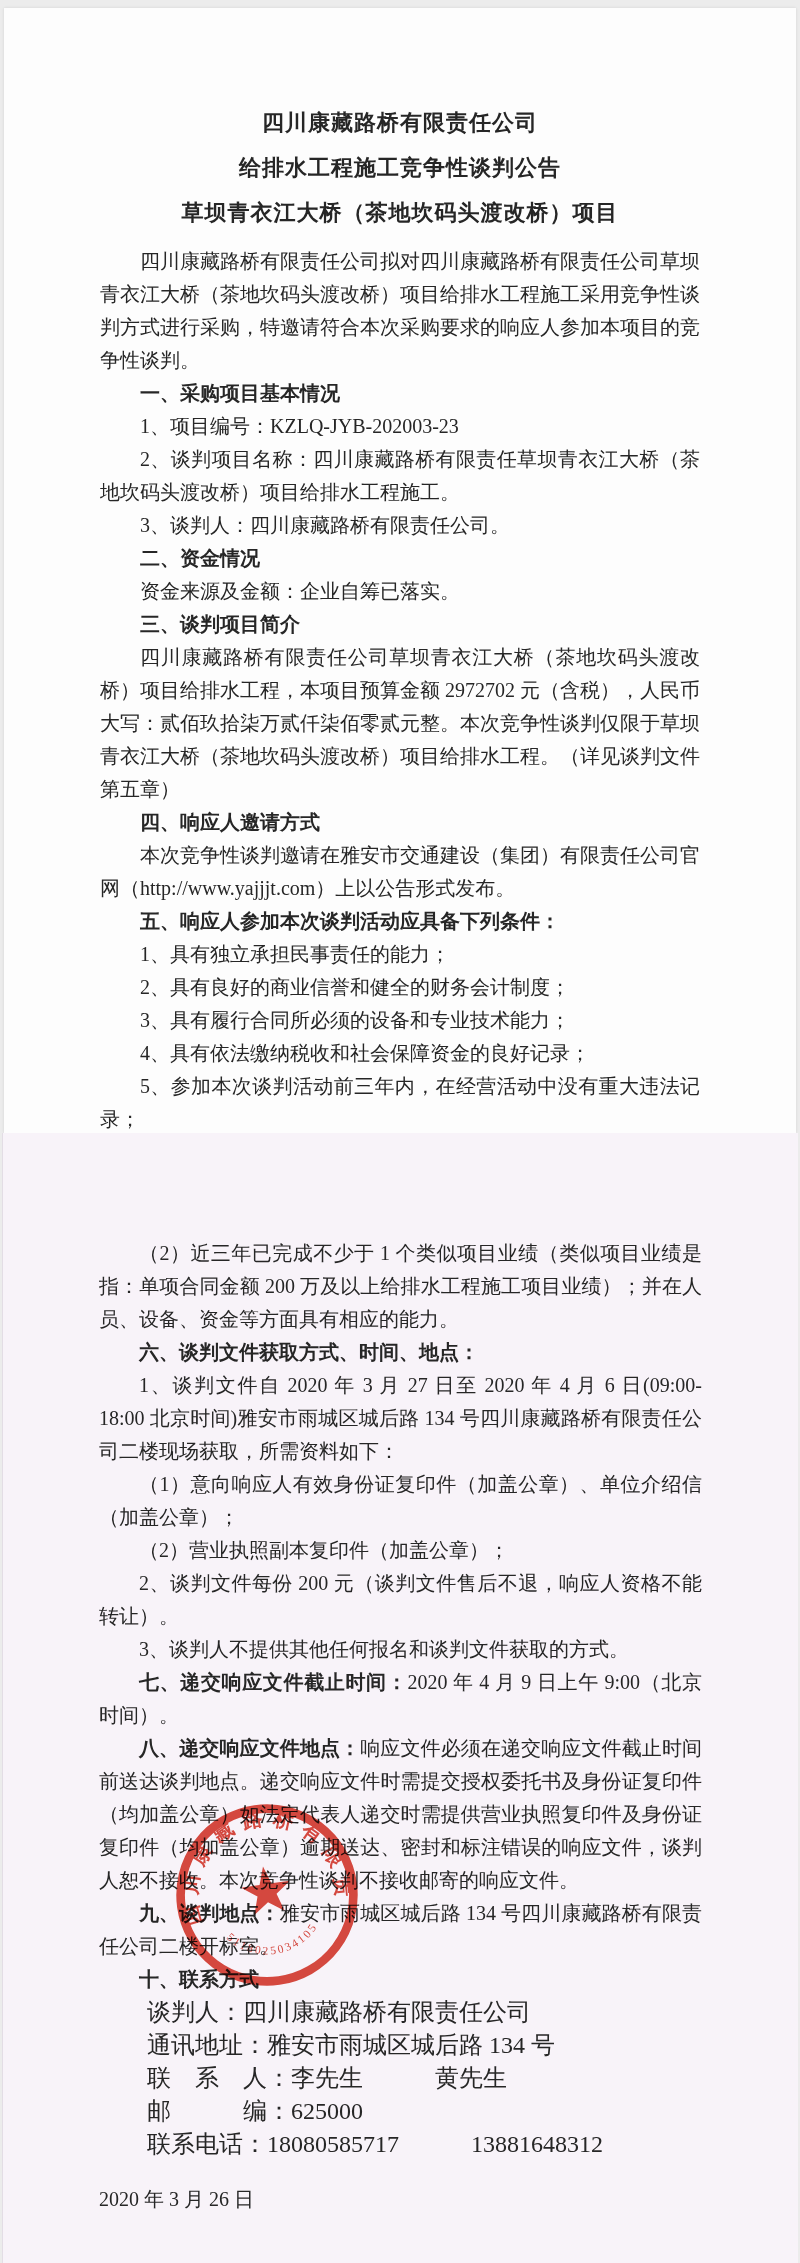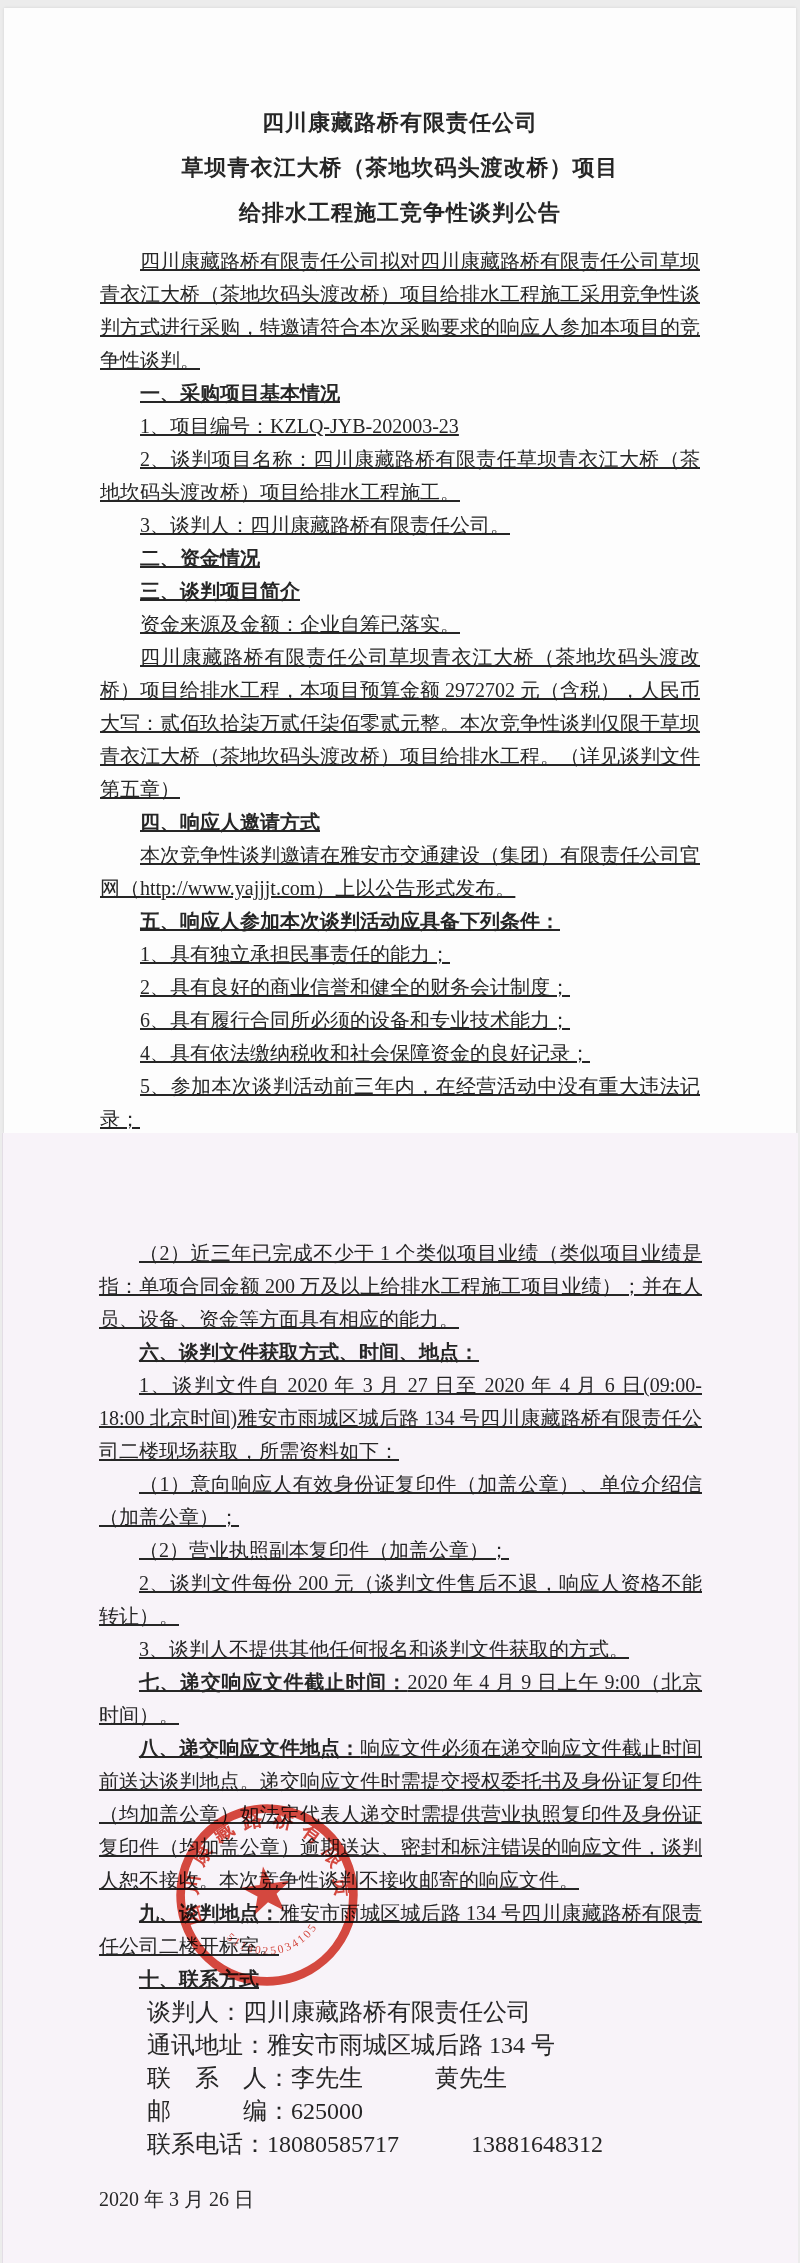--- a/index.html
+++ b/index.html
@@ -39,21 +39,20 @@
     font-size:22px;
     line-height:45px;
     letter-spacing:1px;
   }
   .title-block{margin-bottom:10px;}
   .para{
     font-size:20px;
     line-height:33px;
     text-align:justify;
     text-indent:2em;
-    text-decoration:underline;
   }
   .bold{font-weight:bold;}
   .contact-line{
     font-size:24px;
     line-height:33px;
     text-indent:2em;
   }
   .date-line{
     margin-top:22px;
     font-size:20px;
@@ -75,44 +74,44 @@
   .seal text{
     font-family:"Liberation Serif","DejaVu Serif",serif;
   }
 </style>
 </head>
 <body>
 
 <div class="page page-1">
   <div class="title-block">
     <p class="title">四川康藏路桥有限责任公司</p>
+    <p class="title">给排水工程施工竞争性谈判公告</p>
     <p class="title">草坝青衣江大桥（茶地坎码头渡改桥）项目</p>
-    <p class="title">给排水工程施工竞争性谈判公告</p>
   </div>
 
   <p class="para">四川康藏路桥有限责任公司拟对四川康藏路桥有限责任公司草坝青衣江大桥（茶地坎码头渡改桥）项目给排水工程施工采用竞争性谈判方式进行采购，特邀请符合本次采购要求的响应人参加本项目的竞争性谈判。</p>
 
   <p class="para bold">一、采购项目基本情况</p>
   <p class="para">1、项目编号：KZLQ-JYB-202003-23</p>
   <p class="para">2、谈判项目名称：四川康藏路桥有限责任草坝青衣江大桥（茶地坎码头渡改桥）项目给排水工程施工。</p>
   <p class="para">3、谈判人：四川康藏路桥有限责任公司。</p>
 
   <p class="para bold">二、资金情况</p>
+  <p class="para">资金来源及金额：企业自筹已落实。</p>
+
   <p class="para bold">三、谈判项目简介</p>
-
-  <p class="para">资金来源及金额：企业自筹已落实。</p>
   <p class="para">四川康藏路桥有限责任公司草坝青衣江大桥（茶地坎码头渡改桥）项目给排水工程，本项目预算金额 2972702 元（含税），人民币大写：贰佰玖拾柒万贰仟柒佰零贰元整。本次竞争性谈判仅限于草坝青衣江大桥（茶地坎码头渡改桥）项目给排水工程。（详见谈判文件第五章）</p>
 
   <p class="para bold">四、响应人邀请方式</p>
   <p class="para">本次竞争性谈判邀请在雅安市交通建设（集团）有限责任公司官网（http://www.yajjjt.com）上以公告形式发布。</p>
 
   <p class="para bold">五、响应人参加本次谈判活动应具备下列条件：</p>
   <p class="para">1、具有独立承担民事责任的能力；</p>
   <p class="para">2、具有良好的商业信誉和健全的财务会计制度；</p>
-  <p class="para">6、具有履行合同所必须的设备和专业技术能力；</p>
+  <p class="para">3、具有履行合同所必须的设备和专业技术能力；</p>
   <p class="para">4、具有依法缴纳税收和社会保障资金的良好记录；</p>
   <p class="para">5、参加本次谈判活动前三年内，在经营活动中没有重大违法记录；</p>
 
 </div>
 
 <div class="page page-2">
   <p class="para">（2）近三年已完成不少于 1 个类似项目业绩（类似项目业绩是指：单项合同金额 200 万及以上给排水工程施工项目业绩）；并在人员、设备、资金等方面具有相应的能力。</p>
 
   <p class="para bold">六、谈判文件获取方式、时间、地点：</p>
   <p class="para">1、谈判文件自 2020 年 3 月 27 日至 2020 年 4 月 6 日(09:00-18:00 北京时间)雅安市雨城区城后路 134 号四川康藏路桥有限责任公司二楼现场获取，所需资料如下：</p>

